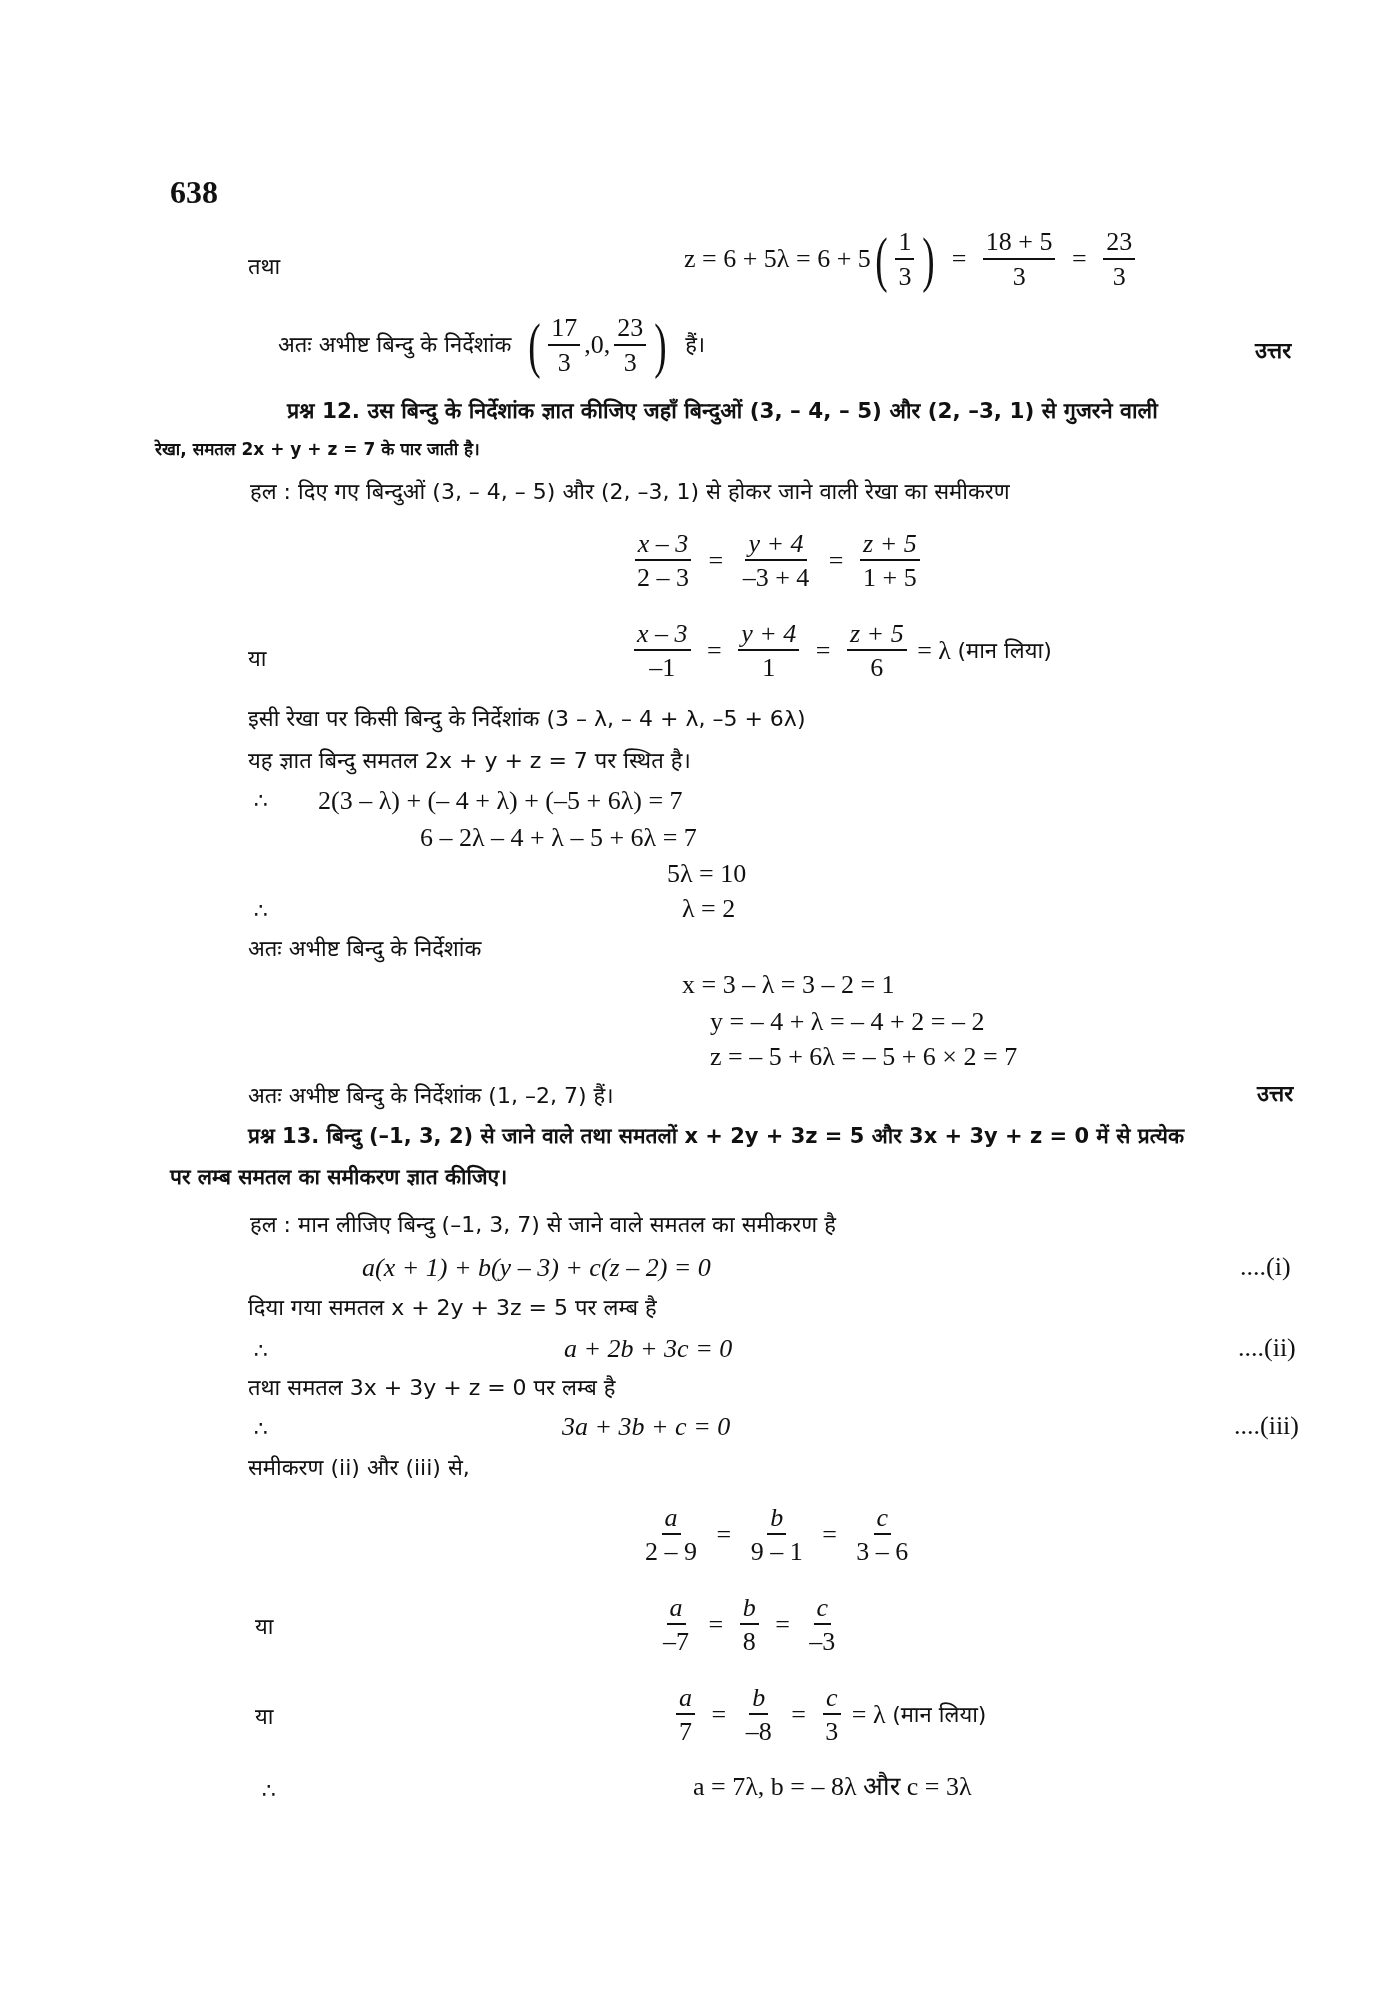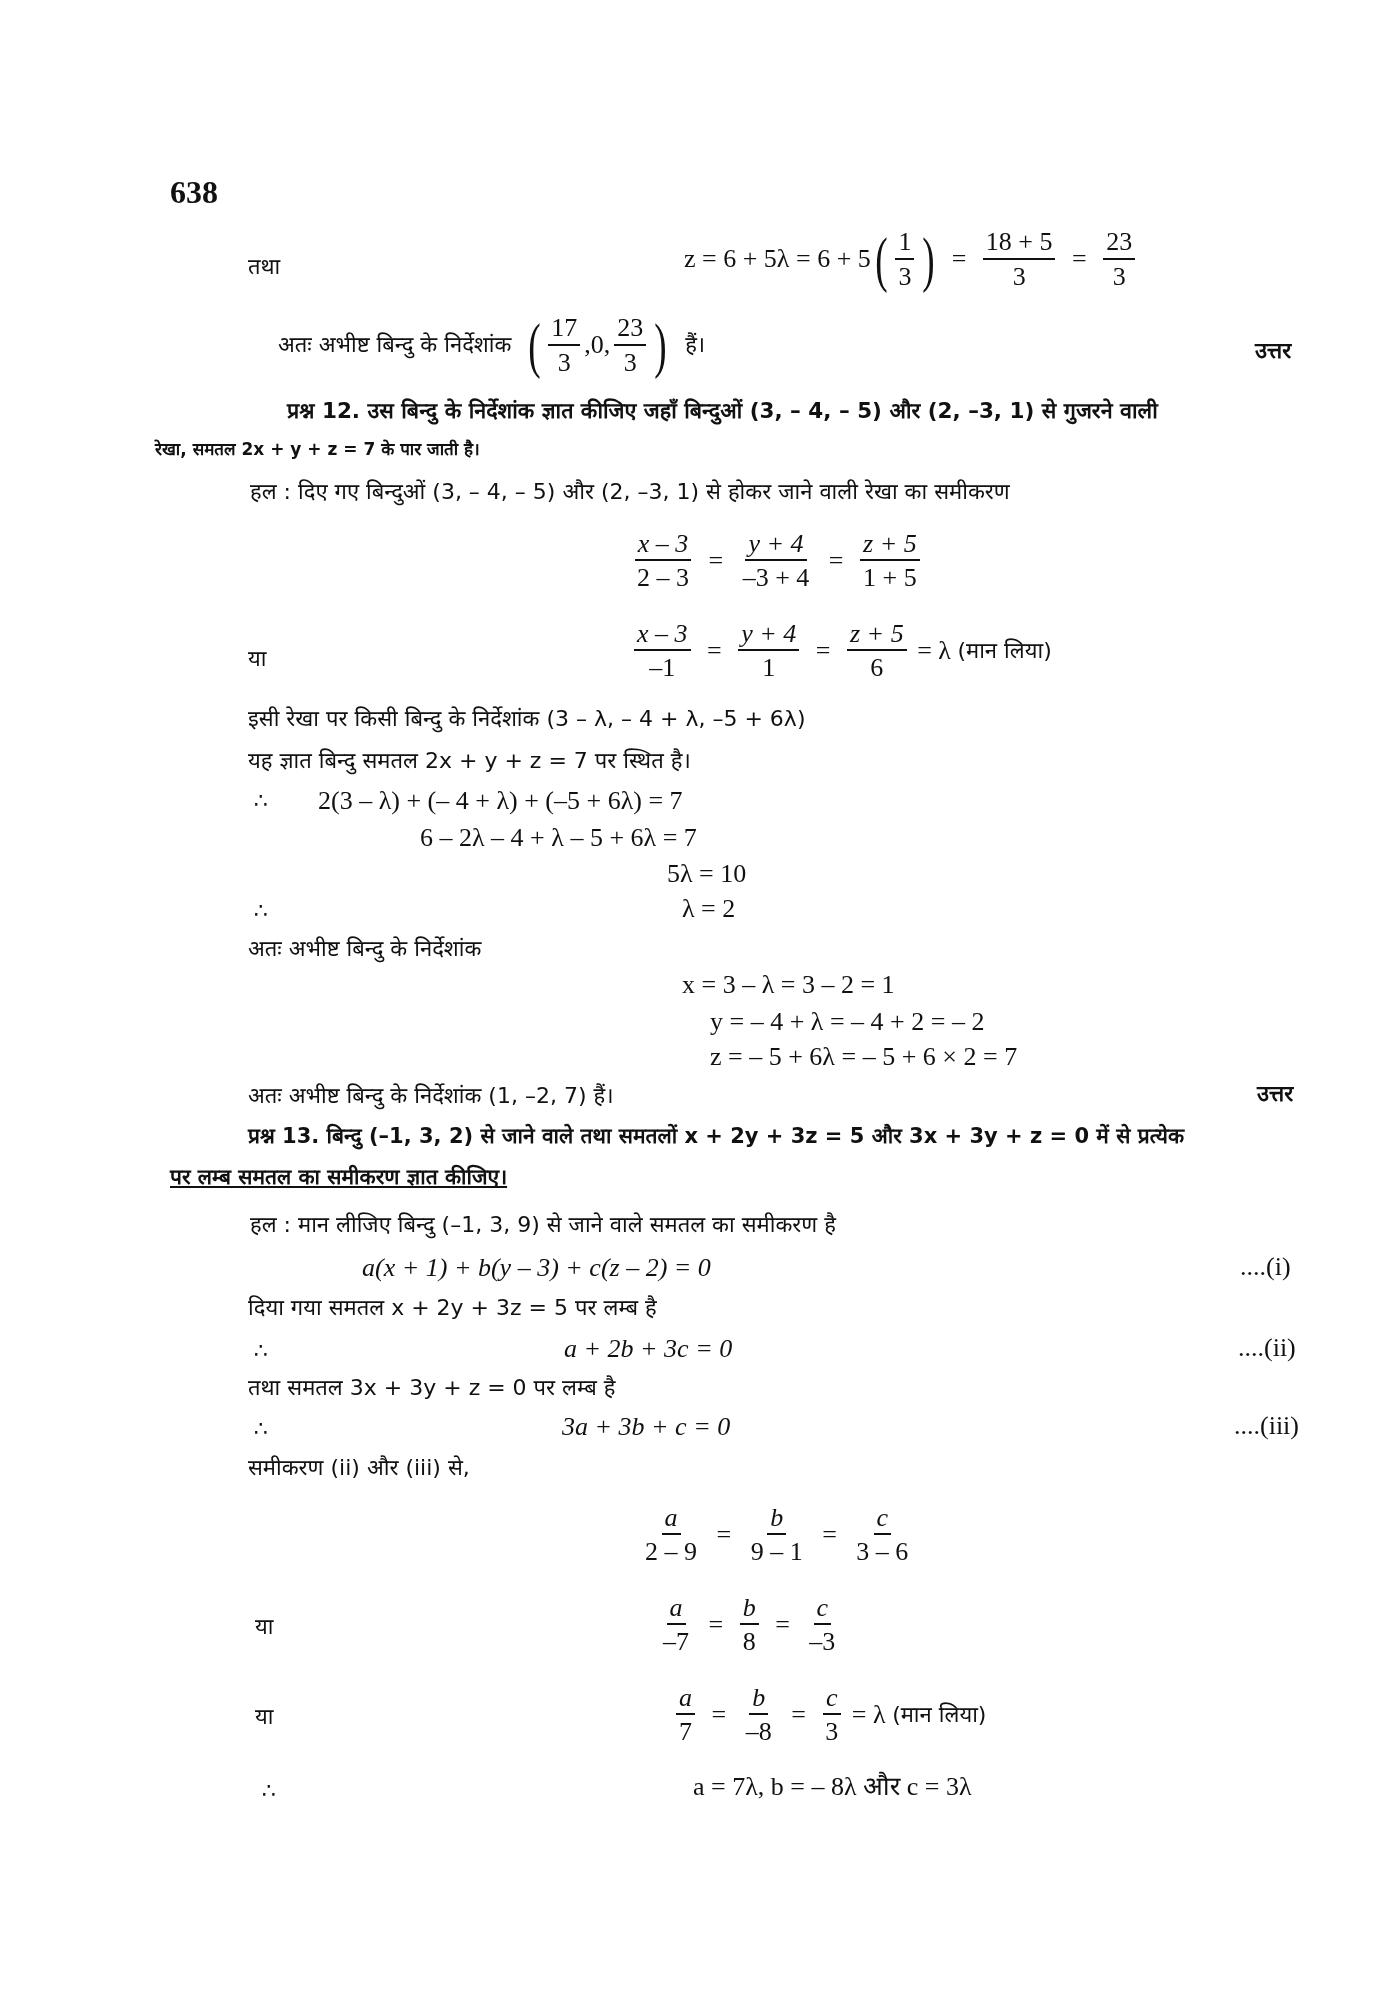--- a/index.html
+++ b/index.html
@@ -108,22 +108,22 @@
 
 <div class="ln dev" style="left:248px; top:938px;">अतः अभीष्ट बिन्दु के निर्देशांक</div>
 <div class="ln m" style="left:682px; top:972px;">x = 3 – λ = 3 – 2 = 1</div>
 <div class="ln m" style="left:710px; top:1009px;">y = – 4 + λ = – 4 + 2 = – 2</div>
 <div class="ln m" style="left:710px; top:1044px;">z = – 5 + 6λ = – 5 + 6 × 2 = 7</div>
 
 <div class="ln dev" style="left:248px; top:1085px;">अतः अभीष्ट बिन्दु के निर्देशांक (1, –2, 7) हैं।</div>
 <div class="ln devb" style="left:1257px; top:1083px;">उत्तर</div>
 
 <div class="ln devb" style="left:248px; top:1126px; font-size:21px;">प्रश्न 13. बिन्दु (–1, 3, 2) से जाने वाले तथा समतलों x + 2y + 3z = 5 और 3x + 3y + z = 0 में से प्रत्येक</div>
-<div class="ln devb" style="left:170px; top:1167px; font-size:21px;text-decoration:underline;">पर लम्ब समतल का समीकरण ज्ञात कीजिए।</div>
-<div class="ln dev" style="left:250px; top:1214px;">हल : मान लीजिए बिन्दु (–1, 3, 9) से जाने वाले समतल का समीकरण है</div>
+<div class="ln devb" style="left:170px; top:1167px; font-size:21px;">पर लम्ब समतल का समीकरण ज्ञात कीजिए।</div>
+<div class="ln dev" style="left:250px; top:1214px;">हल : मान लीजिए बिन्दु (–1, 3, 7) से जाने वाले समतल का समीकरण है</div>
 
 <div class="ln m" style="left:362px; top:1255px;"><i>a(x + 1) + b(y – 3) + c(z – 2) = 0</i></div>
 <div class="ln m" style="left:1240px; top:1254px;">....(i)</div>
 
 <div class="ln dev" style="left:248px; top:1297px;">दिया गया समतल x + 2y + 3z = 5 पर लम्ब है</div>
 <div class="ln therefore" style="left:254px; top:1340px;">∴</div>
 <div class="ln m" style="left:564px; top:1336px;"><i>a + 2b + 3c = 0</i></div>
 <div class="ln m" style="left:1238px; top:1335px;">....(ii)</div>
 
 <div class="ln dev" style="left:248px; top:1377px;">तथा समतल 3x + 3y + z = 0 पर लम्ब है</div>

